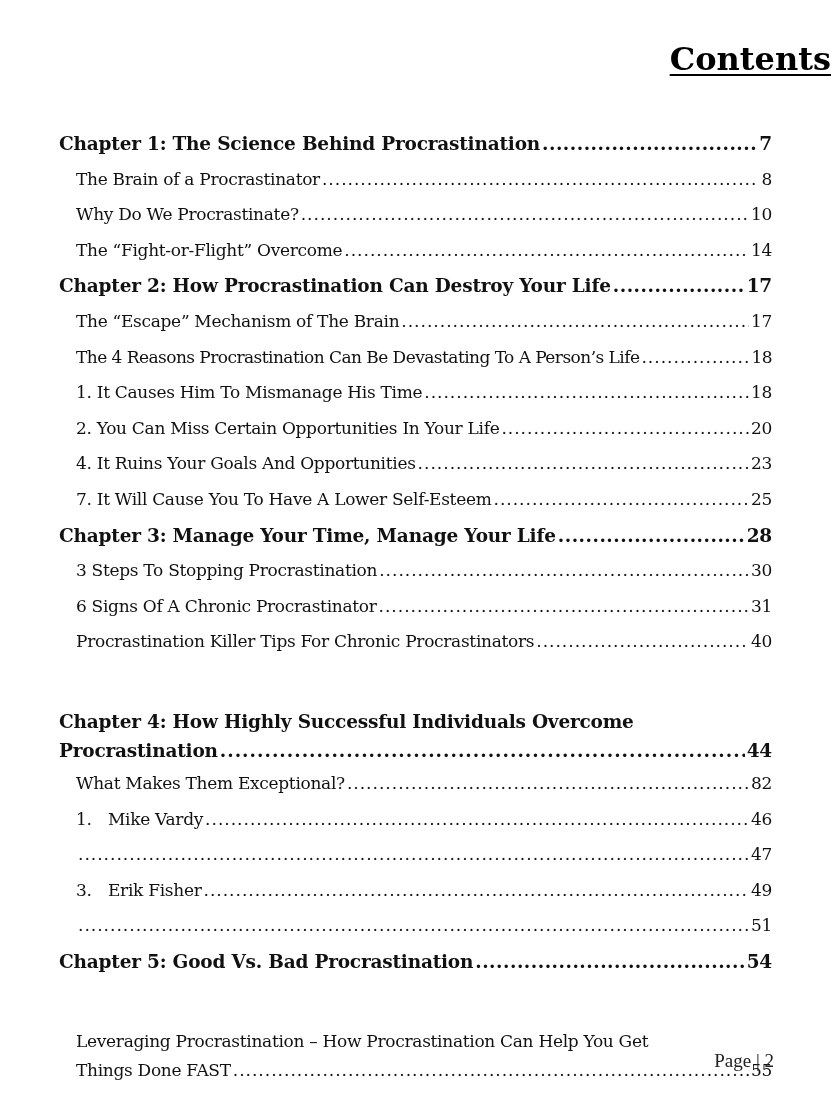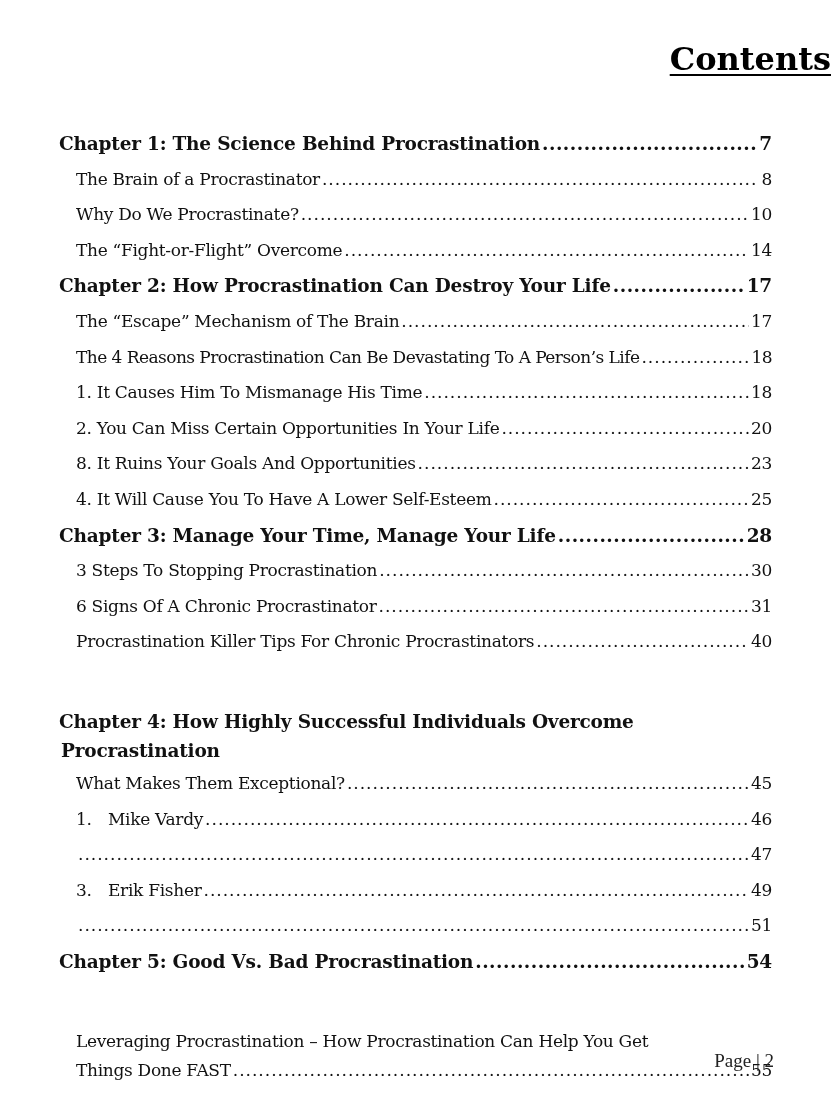--- a/index.html
+++ b/index.html
@@ -86,26 +86,26 @@
     <span class="label">1. It Causes Him To Mismanage His Time</span>
     <span class="leader"></span>
     <span class="page">18</span>
   </div>
   <div class="entry level-2">
     <span class="label">2. You Can Miss Certain Opportunities In Your Life</span>
     <span class="leader"></span>
     <span class="page">20</span>
   </div>
   <div class="entry level-2">
-    <span class="label">8. It Ruins Your Goals And Opportunities</span>
+    <span class="label">4. It Ruins Your Goals And Opportunities</span>
     <span class="leader"></span>
     <span class="page">23</span>
   </div>
   <div class="entry level-2">
-    <span class="label">4. It Will Cause You To Have A Lower Self-Esteem</span>
+    <span class="label">7. It Will Cause You To Have A Lower Self-Esteem</span>
     <span class="leader"></span>
     <span class="page">25</span>
   </div>
 
   <div class="entry level-1">
     <span class="label">Chapter 3: Manage Your Time, Manage Your Life</span>
     <span class="leader"></span>
     <span class="page">28</span>
   </div>
   <div class="entry level-2">
@@ -119,30 +119,30 @@
     <span class="page">31</span>
   </div>
   <div class="entry level-2">
     <span class="label">Procrastination Killer Tips For Chronic Procrastinators</span>
     <span class="leader"></span>
     <span class="page">40</span>
   </div>
 
   <div class="multi wrap-l1" style="font-family:'DejaVu Serif',serif;">
     <span class="first-line">Chapter 4: How Highly Successful Individuals Overcome</span>
-    <div class="entry" style="font-weight:bold;flex-direction:column;">
+    <div class="entry" style="font-weight:bold;">
       <span class="label">Procrastination</span>
       <span class="leader"></span>
       <span class="page">44</span>
     </div>
   </div>
   <div class="entry level-2">
     <span class="label">What Makes Them Exceptional?</span>
     <span class="leader"></span>
-    <span class="page">45</span>
+    <span class="page">82</span>
   </div>
   <div class="entry level-2">
     <span class="label"><span class="num">1.</span><span>Mike Vardy</span></span>
     <span class="leader"></span>
     <span class="page">46</span>
   </div>
   <div class="entry level-2">
     <span class="leader"></span>
     <span class="page">47</span>
   </div>

